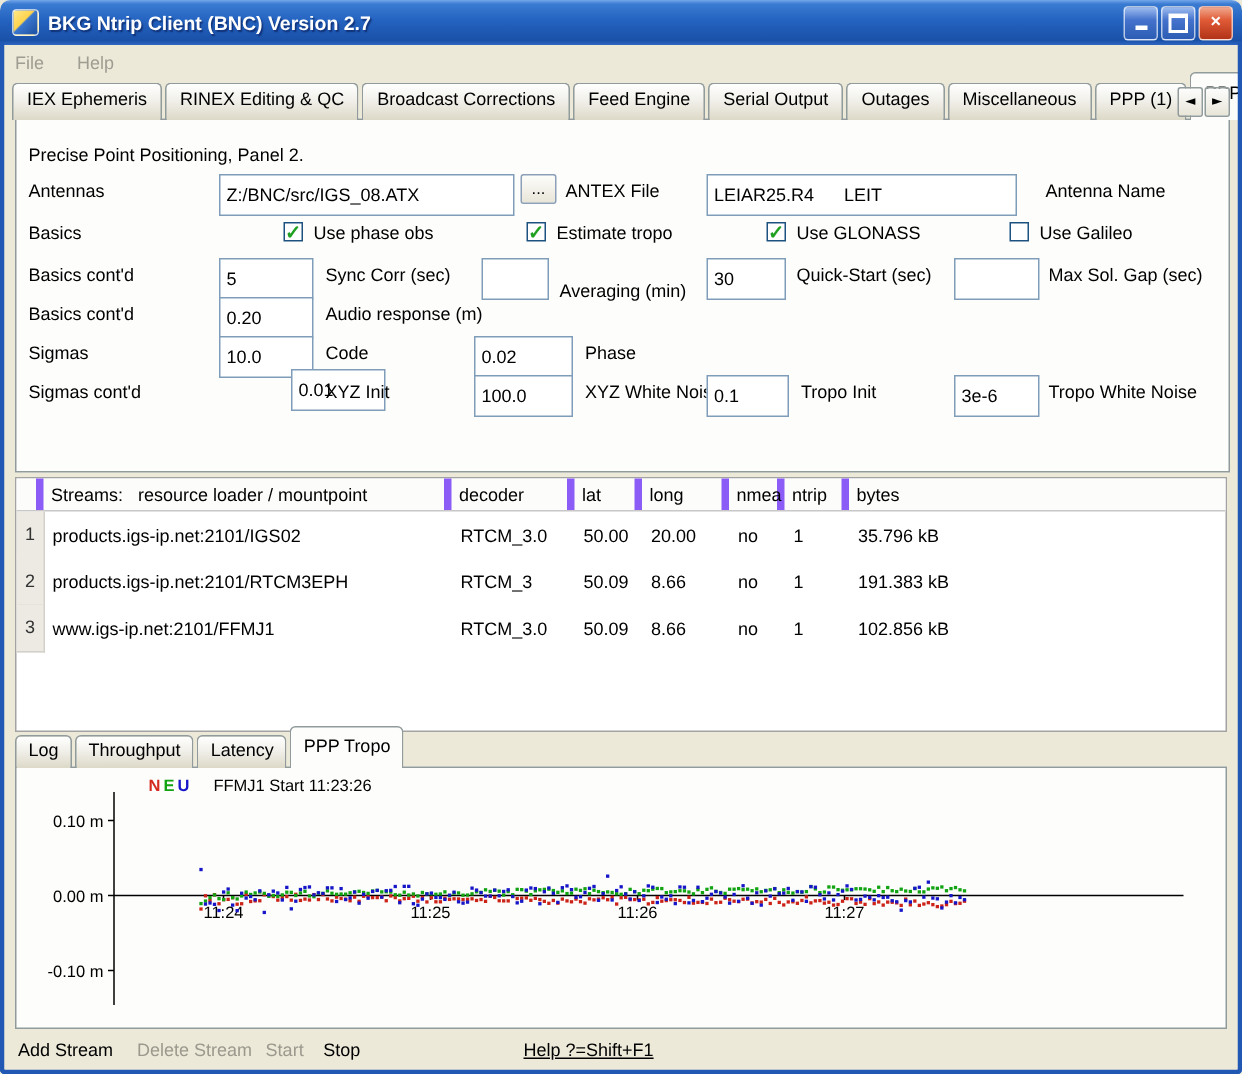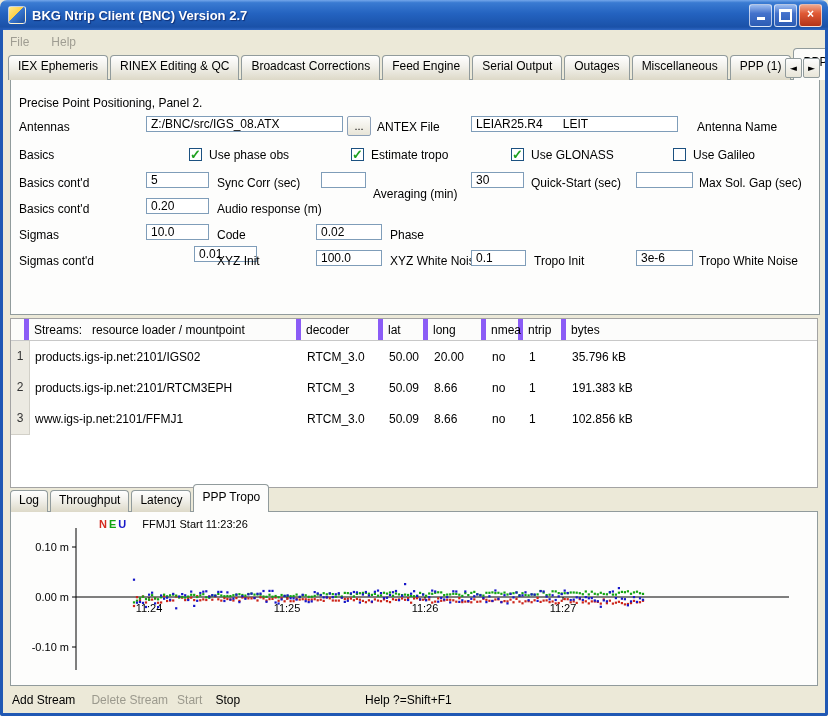--- a/index.html
+++ b/index.html
@@ -33,21 +33,21 @@
     background:linear-gradient(180deg,#ffffff 0%,#f1f0ea 45%,#ddd9c8 100%);margin-right:2px;white-space:nowrap;cursor:default;}
   .tab.active{height:25px;padding-top:6px;background:#fcfcfa;position:relative;z-index:6;}
   .tab-scroll{position:absolute;top:58px;right:8px;display:flex;gap:1px;z-index:7;}
   .scrollbtn{width:17px;height:20px;border:1px solid #919b9c;border-radius:2px;font-size:9px;line-height:16px;text-align:center;
     background:linear-gradient(180deg,#fdfdfd,#e8e5d8);padding:0;cursor:default;font-family:"DejaVu Sans",sans-serif;}
 
   
   .panel{position:absolute;top:79px;left:10px;width:808px;height:234px;background:#fdfdfc;border:1px solid #919b9c;z-index:4;}
   .panel .abs{position:absolute;}
   .flabel{line-height:14px;white-space:nowrap;}
-  .txt{position:absolute;height:16px;border:1px solid #7f9db9;background:#fff;font-family:"Liberation Sans",sans-serif;
+  .txt{position:absolute;height:28px;border:1px solid #7f9db9;background:#fff;font-family:"Liberation Sans",sans-serif;
     font-size:12px;padding:0 4px;box-sizing:border-box;}
   .browse-btn{position:absolute;width:24px;height:20px;border:1px solid #8ca0b8;border-radius:2px;
     background:linear-gradient(180deg,#fdfdfb,#e8e5d8);font-size:11px;line-height:10px;cursor:default;}
   .cb{position:absolute;width:13px;height:13px;background:#fff;border:1px solid #1c5180;box-sizing:border-box;}
   .cb.checked::after{content:"✓";position:absolute;left:0px;top:-2px;color:#21a121;font-weight:bold;font-size:13px;}
   .cblabel{position:absolute;line-height:14px;white-space:nowrap;}
 
   
   .stable{position:absolute;top:318px;left:10px;width:808px;height:170px;background:#fff;border:1px solid #a3a3a3;box-sizing:border-box;}
   .thead{display:flex;height:21px;border-bottom:1px solid #c8c8c8;background:#fcfcfb;align-items:center;}
@@ -75,21 +75,21 @@
   .plot-title{margin-left:14px;color:#000;font-weight:normal;}
   #plot-svg{position:absolute;left:0;top:0;}
 
   
   .footer{position:absolute;top:689px;left:12px;right:12px;height:22px;display:flex;align-items:center;}
   .fact{cursor:default;white-space:nowrap;}
   .fact[data-disabled="true"]{color:#9b998d;}
   .fa-1{margin-left:16px;}
   .fa-2{margin-left:9px;}
   .fa-3{margin-left:13px;}
-  .fhelp{position:absolute;left:353px;white-space:nowrap;}
+  .fhelp{position:absolute;left:337px;white-space:nowrap;text-decoration:underline;}
 </style>
 </head>
 <body>
 
 <div class="window">
 
   <div class="titlebar">
     <div class="app-icon"></div>
     <div class="title-text">BKG Ntrip Client (BNC) Version 2.7</div>
     <div class="win-controls">

